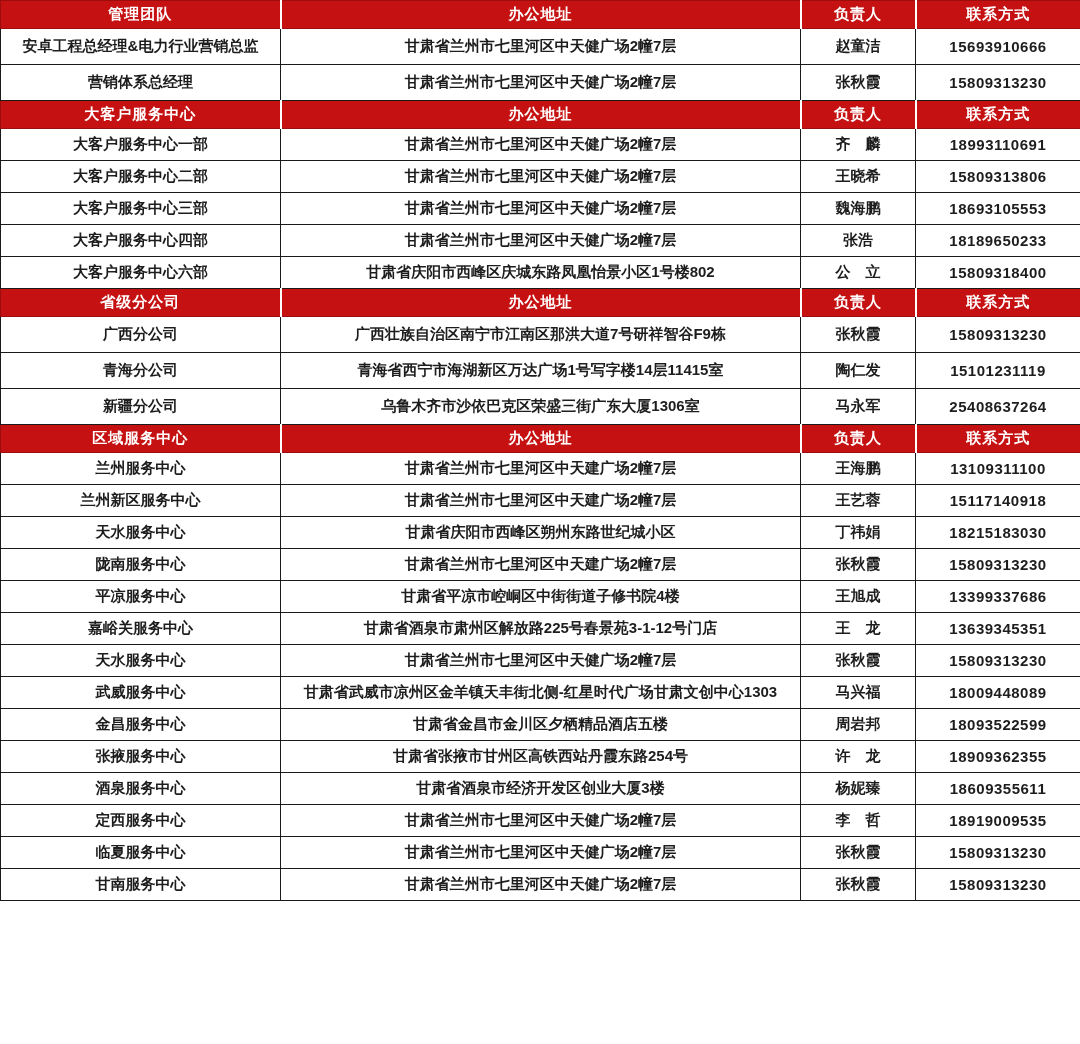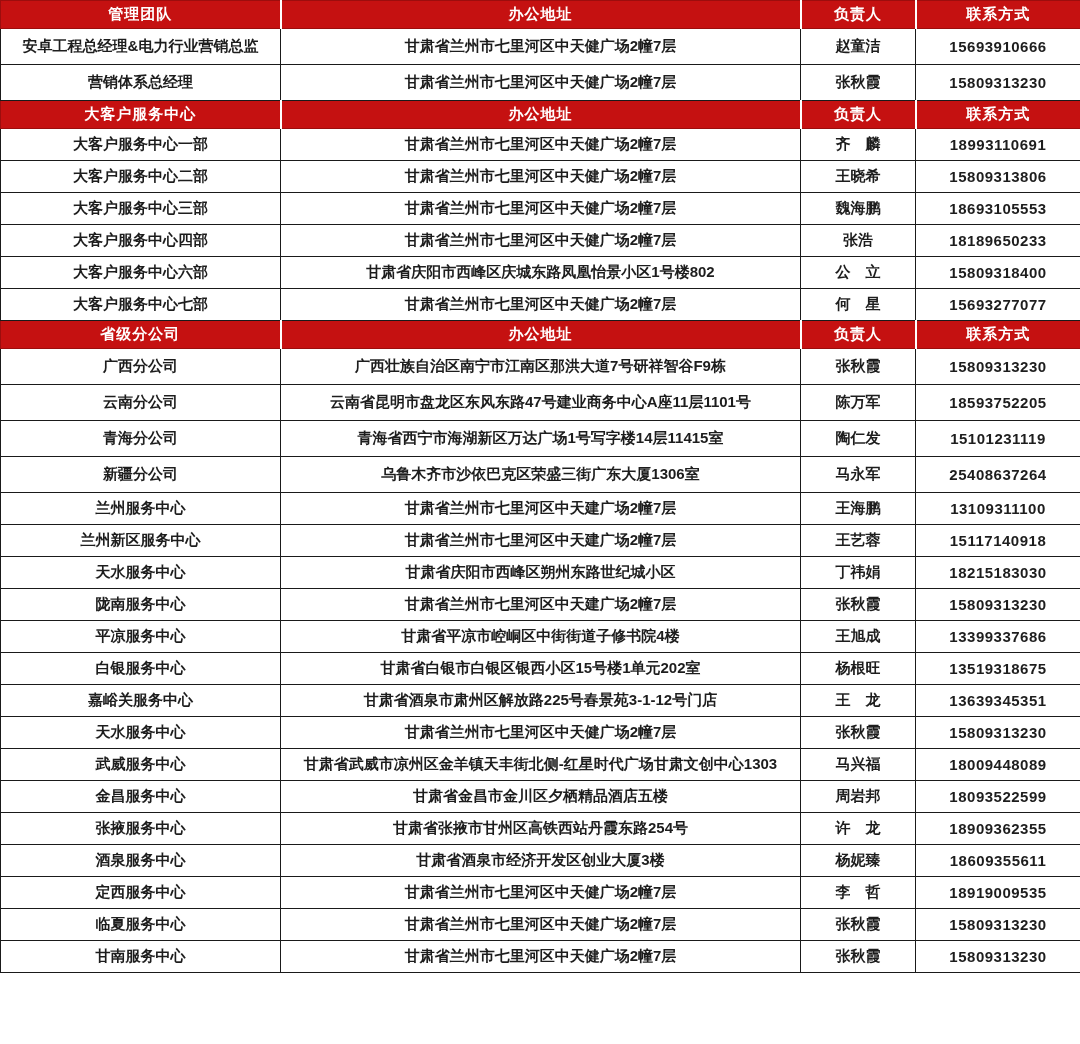--- a/index.html
+++ b/index.html
@@ -122,56 +122,50 @@
           <td class="c1">甘肃省兰州市七里河区中天健广场2幢7层</td>
           <td class="c2">张浩</td>
           <td class="c3">18189650233</td>
         </tr>
         <tr class="body-row s1">
           <td class="c0">大客户服务中心六部</td>
           <td class="c1">甘肃省庆阳市西峰区庆城东路凤凰怡景小区1号楼802</td>
           <td class="c2">公　立</td>
           <td class="c3">15809318400</td>
         </tr>
-        <tr class="body-row s1">
-          <td class="c0">大客户服务中心七部</td>
-          <td class="c1">甘肃省兰州市七里河区中天健广场2幢7层</td>
-          <td class="c2">何　星</td>
-          <td class="c3">15693277077</td>
-        </tr>
         <tr class="section-header">
           <th class="c0">省级分公司</th>
           <th class="c1">办公地址</th>
           <th class="c2">负责人</th>
           <th class="c3">联系方式</th>
         </tr>
         <tr class="body-row s2">
           <td class="c0">广西分公司</td>
           <td class="c1">广西壮族自治区南宁市江南区那洪大道7号研祥智谷F9栋</td>
           <td class="c2">张秋霞</td>
           <td class="c3">15809313230</td>
-        </tr>
-        <tr class="body-row s2">
-          <td class="c0">云南分公司</td>
-          <td class="c1">云南省昆明市盘龙区东风东路47号建业商务中心A座11层1101号</td>
-          <td class="c2">陈万军</td>
-          <td class="c3">18593752205</td>
         </tr>
         <tr class="body-row s2">
           <td class="c0">青海分公司</td>
           <td class="c1">青海省西宁市海湖新区万达广场1号写字楼14层11415室</td>
           <td class="c2">陶仁发</td>
           <td class="c3">15101231119</td>
         </tr>
         <tr class="body-row s2">
           <td class="c0">新疆分公司</td>
           <td class="c1">乌鲁木齐市沙依巴克区荣盛三街广东大厦1306室</td>
           <td class="c2">马永军</td>
           <td class="c3">25408637264</td>
         </tr>
+        <tr class="section-header">
+          <th class="c0">区域服务中心</th>
+          <th class="c1">办公地址</th>
+          <th class="c2">负责人</th>
+          <th class="c3">联系方式</th>
+        </tr>
         <tr class="body-row s3">
           <td class="c0">兰州服务中心</td>
           <td class="c1">甘肃省兰州市七里河区中天建广场2幢7层</td>
           <td class="c2">王海鹏</td>
           <td class="c3">13109311100</td>
         </tr>
         <tr class="body-row s3">
           <td class="c0">兰州新区服务中心</td>
           <td class="c1">甘肃省兰州市七里河区中天建广场2幢7层</td>
           <td class="c2">王艺蓉</td>
@@ -189,26 +183,20 @@
           <td class="c2">张秋霞</td>
           <td class="c3">15809313230</td>
         </tr>
         <tr class="body-row s3">
           <td class="c0">平凉服务中心</td>
           <td class="c1">甘肃省平凉市崆峒区中街街道子修书院4楼</td>
           <td class="c2">王旭成</td>
           <td class="c3">13399337686</td>
         </tr>
         <tr class="body-row s3">
-          <td class="c0">白银服务中心</td>
-          <td class="c1">甘肃省白银市白银区银西小区15号楼1单元202室</td>
-          <td class="c2">杨根旺</td>
-          <td class="c3">13519318675</td>
-        </tr>
-        <tr class="body-row s3">
           <td class="c0">嘉峪关服务中心</td>
           <td class="c1">甘肃省酒泉市肃州区解放路225号春景苑3-1-12号门店</td>
           <td class="c2">王　龙</td>
           <td class="c3">13639345351</td>
         </tr>
         <tr class="body-row s3">
           <td class="c0">天水服务中心</td>
           <td class="c1">甘肃省兰州市七里河区中天健广场2幢7层</td>
           <td class="c2">张秋霞</td>
           <td class="c3">15809313230</td>

